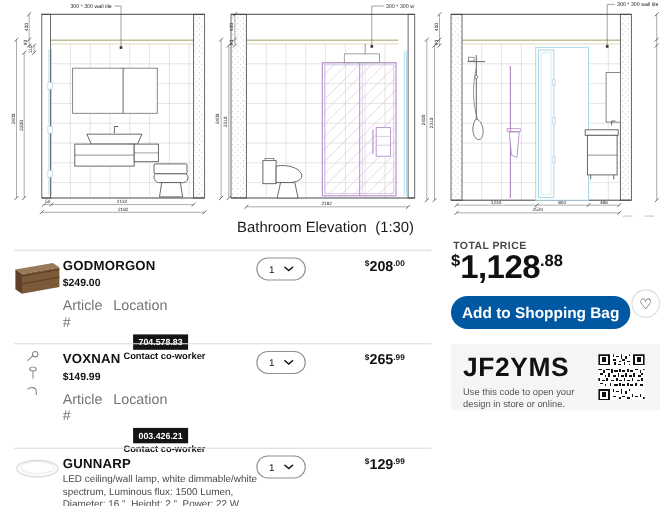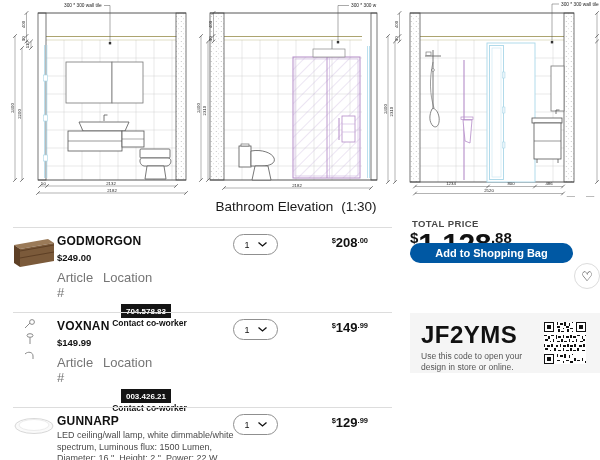--- a/index.html
+++ b/index.html
@@ -34,22 +34,22 @@
   .sup{font-size:7.5px;position:relative;top:-4px;font-weight:700;}
   .thumb{position:absolute;left:13px;top:5px;}
   .icol{position:absolute;left:23px;top:2px;display:flex;flex-direction:column;gap:4px;}
 
   
   .total-label{position:absolute;left:412px;top:218px;font-size:9.5px;font-weight:700;
                color:#484848;letter-spacing:.4px;}
   .total-price{position:absolute;left:410px;top:227px;font-weight:700;color:#111;}
   .total-price .main{font-size:30px;letter-spacing:-.5px;}
   .total-price .bsup{font-size:15px;position:relative;top:-11px;font-weight:700;}
-  .add-btn{position:absolute;left:410px;top:243px;width:163px;height:20px;background:#0058A3;
-           border:none;border-radius:15px;color:#fff;font-size:11px;font-weight:700;
+  .add-btn{position:absolute;left:410px;top:269px;width:163px;height:30px;background:#0058A3;
+           border:none;border-radius:15px;color:#fff;font-size:14px;font-weight:700;
            display:flex;align-items:center;justify-content:center;cursor:pointer;}
   .heart-btn{position:absolute;left:574px;top:263px;width:26px;height:26px;border:1px solid #dcdcdc;
              border-radius:50%;background:#fff;display:flex;align-items:center;justify-content:center;
              font-size:13px;color:#111;cursor:pointer;box-sizing:border-box;}
   .code-box{position:absolute;left:410px;top:313px;width:190px;height:60px;background:#f5f5f5;
             box-sizing:border-box;padding:7px 0 0 11px;}
   .code-label{font-size:9px;font-weight:700;color:#222;}
   .code{font-size:24px;font-weight:700;letter-spacing:.5px;color:#111;margin-top:1px;}
   .code-hint{font-size:8.5px;line-height:10.5px;color:#555;margin-top:2px;width:118px;}
   .qr{position:absolute;right:14px;top:9px;}
@@ -277,21 +277,21 @@
         <span class="contact">Contact co-worker</span>
       </div>
     </div>
     <div class="qty">
       <span>1</span>
       <svg width="9" height="5" viewBox="0 0 9 5">
           <path d="M0.5 0.5L4.5 4L8.5 0.5" fill="none" stroke="#111" stroke-width="1.3"></path>
         </svg>
     </div>
     <div class="rprice">
-      <span class="sup">$</span><span class="main">149</span><span class="sup">.99</span>
+      <span class="sup">$</span><span class="main">265</span><span class="sup">.99</span>
     </div>
   </div>
 
   <div class="hr" style="top:407px"></div>
 
   
   <div class="row" style="top:411px">
     <svg class="thumb" width="42" height="20" viewBox="0 0 42 20">
       <ellipse cx="21" cy="10" rx="19" ry="7.5" fill="#fafafa" stroke="#d8d8d8" stroke-width="1"></ellipse>
       <ellipse cx="21" cy="9" rx="15" ry="5.5" fill="#fff" stroke="#ececec" stroke-width="1"></ellipse>

